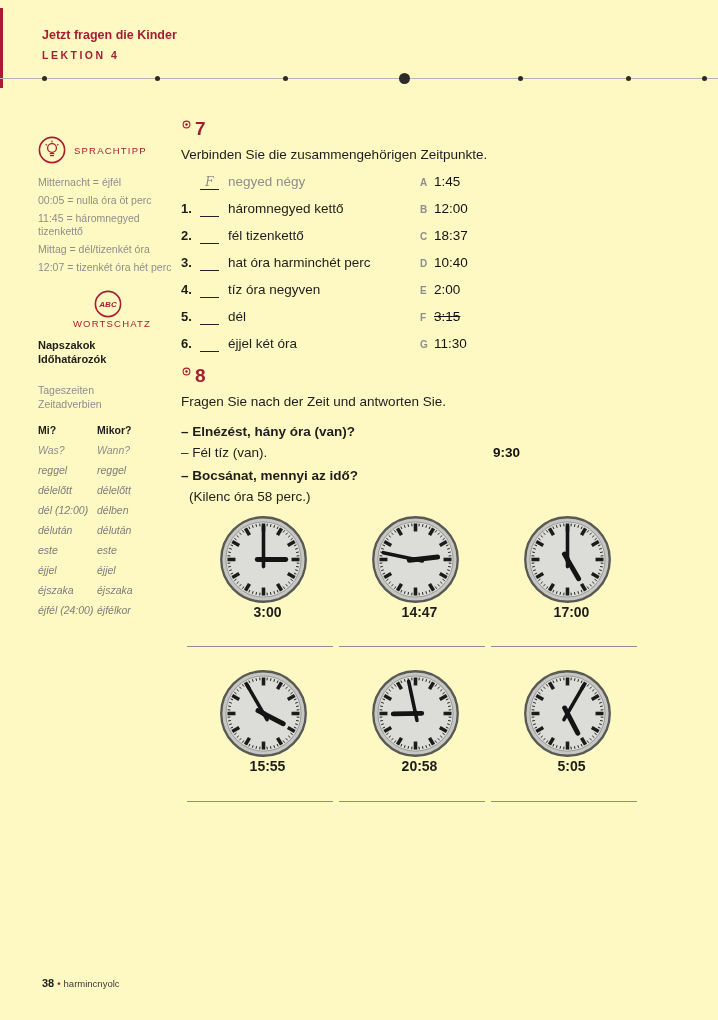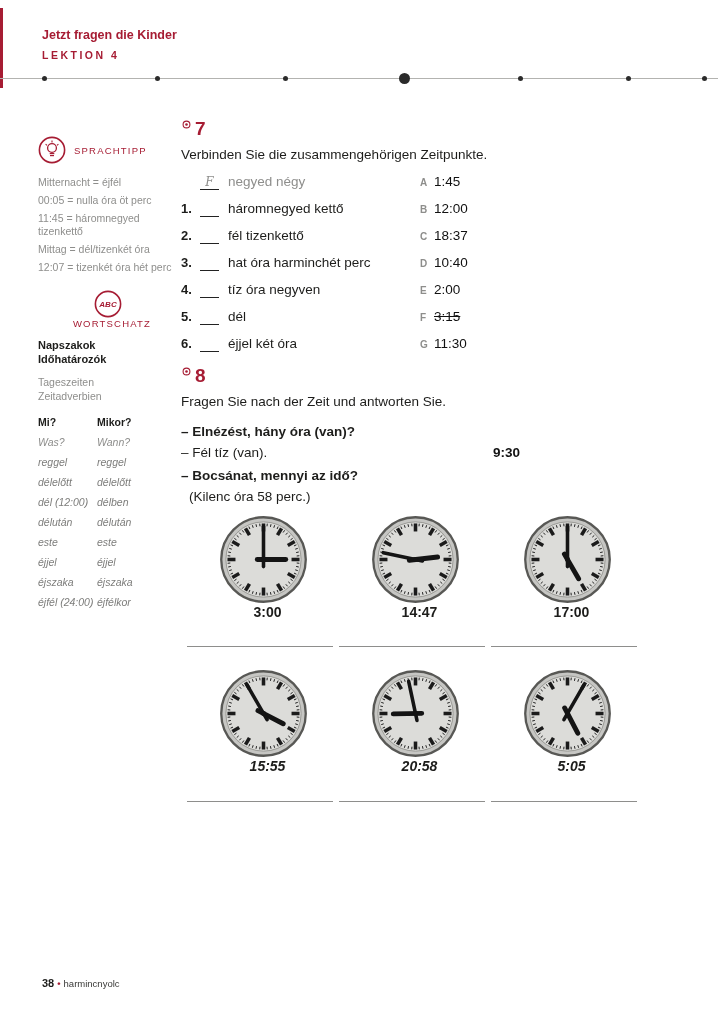--- a/index.html
+++ b/index.html
@@ -1,37 +1,37 @@
 <!DOCTYPE html>
 <html><head>
 <meta charset="utf-8">
 <style>
   * { margin:0; padding:0; box-sizing:border-box; }
   body { background:#e8e8e8; font-family:"Liberation Sans", sans-serif; }
-  .page { position:relative; width:718px; height:1020px; background:#ffffff; margin:0 auto; overflow:hidden; color:#1d1d1b; }
+  .page { position:relative; width:718px; height:1020px; background:#fef9c3; margin:0 auto; overflow:hidden; color:#1d1d1b; }
 
   
   .red-edge { position:absolute; left:0; top:8px; width:3px; height:80px; background:#a61c33; }
   .header { position:absolute; left:42px; top:28px; }
   .header-title { color:#a61c33; font-weight:bold; font-size:12.5px; }
   .header-lesson { margin-top:7px; color:#a61c33; font-weight:bold; font-size:10.5px; letter-spacing:2.5px; }
   .topline { position:absolute; left:0; right:0; top:78px; border-top:1px solid #b3b3b0; }
   .tdot { position:absolute; background:#2b2b2b; border-radius:50%; width:5px; height:5px; top:76px; }
   .tdot.big { width:11px; height:11px; top:73px; }
 
   
   .sidebar { position:absolute; left:38px; top:136px; width:140px; }
   .side-head { display:flex; align-items:center; }
   .side-head .label { margin-left:8px; color:#a61c33; font-weight:normal; font-size:9.5px; letter-spacing:1.2px; }
   .side-icon { width:28px; height:28px; flex:0 0 28px; }
   .tip-lines { margin-top:12px; color:#8e8e8c; font-size:10.5px; line-height:13px; }
   .tip-lines p { margin:0 0 5px 0; }
   .ws-head { margin-top:16px;flex-direction:column; }
   .ws-title-bold { margin-top:10px; font-weight:bold; font-size:11px; line-height:13.5px; color:#1d1d1b; }
-  .ws-title-gray { margin-top:10px; color:#8e8e8c; font-size:10.5px; line-height:13.5px; }
+  .ws-title-gray { margin-top:18px; color:#8e8e8c; font-size:10.5px; line-height:13.5px; }
   .ws-table { margin-top:12px; display:grid; grid-template-columns:59px 1fr; row-gap:5px; font-size:10.5px; line-height:15px; }
   .ws-th { font-weight:bold; color:#1d1d1b; }
   .ws-sub { font-style:italic; color:#8e8e8c; }
   .ws-cell { color:#7d7d7b;font-style:italic; }
 
   
   .main { position:absolute; left:181px; top:118px; width:527px; }
   .ex-header { display:flex; align-items:flex-start; }
   .ex-bullet { width:9px; height:9px; margin:2px 4px 0 1px; flex:0 0 9px; }
   .ex-number { color:#a61c33; font-weight:bold; font-size:19px; line-height:22px; }
@@ -51,21 +51,21 @@
   .ex8 { margin-top:2px; }
   .dialogue { margin-top:10px; position:relative; width:420px; }
   .dlg-line { position:relative; font-size:13.5px; line-height:21px; }
   .dlg-line.bold { font-weight:bold; }
   .dlg-line .ital { font-style:italic; }
   .dlg-line.note { padding-left:8px; }
   .dlg-time { position:absolute; left:312px; top:0; font-weight:bold; font-size:13.5px; color:#111; }
   .gap-before { margin-top:2px; }
 
   .clocks-grid { margin-top:8px; margin-left:6px; display:grid; grid-template-columns:repeat(3,152px); }
-  .clocks-grid.second { margin-top:22px;font-style:italic; }
+  .clocks-grid.second { margin-top:22px; }
   .clock-cell { display:flex; align-items:center;flex-direction:column; }
   .clock { width:89px; height:89px; }
   .clock-time { margin-left:9px; font-weight:bold; font-size:14px; }
   .answer-row { margin-top:26px; margin-left:6px; display:grid; grid-template-columns:repeat(3,152px); }
   .answer-row.second { margin-top:27px; }
   .answer-line { width:146px; border-bottom:1px solid #8e8e8c; height:1px; }
 
   
   .footer { position:absolute; left:42px; top:977px; font-size:9.5px; color:#3a3a38; }
   .pg-num { font-weight:bold; font-size:11px; color:#1d1d1b; }

